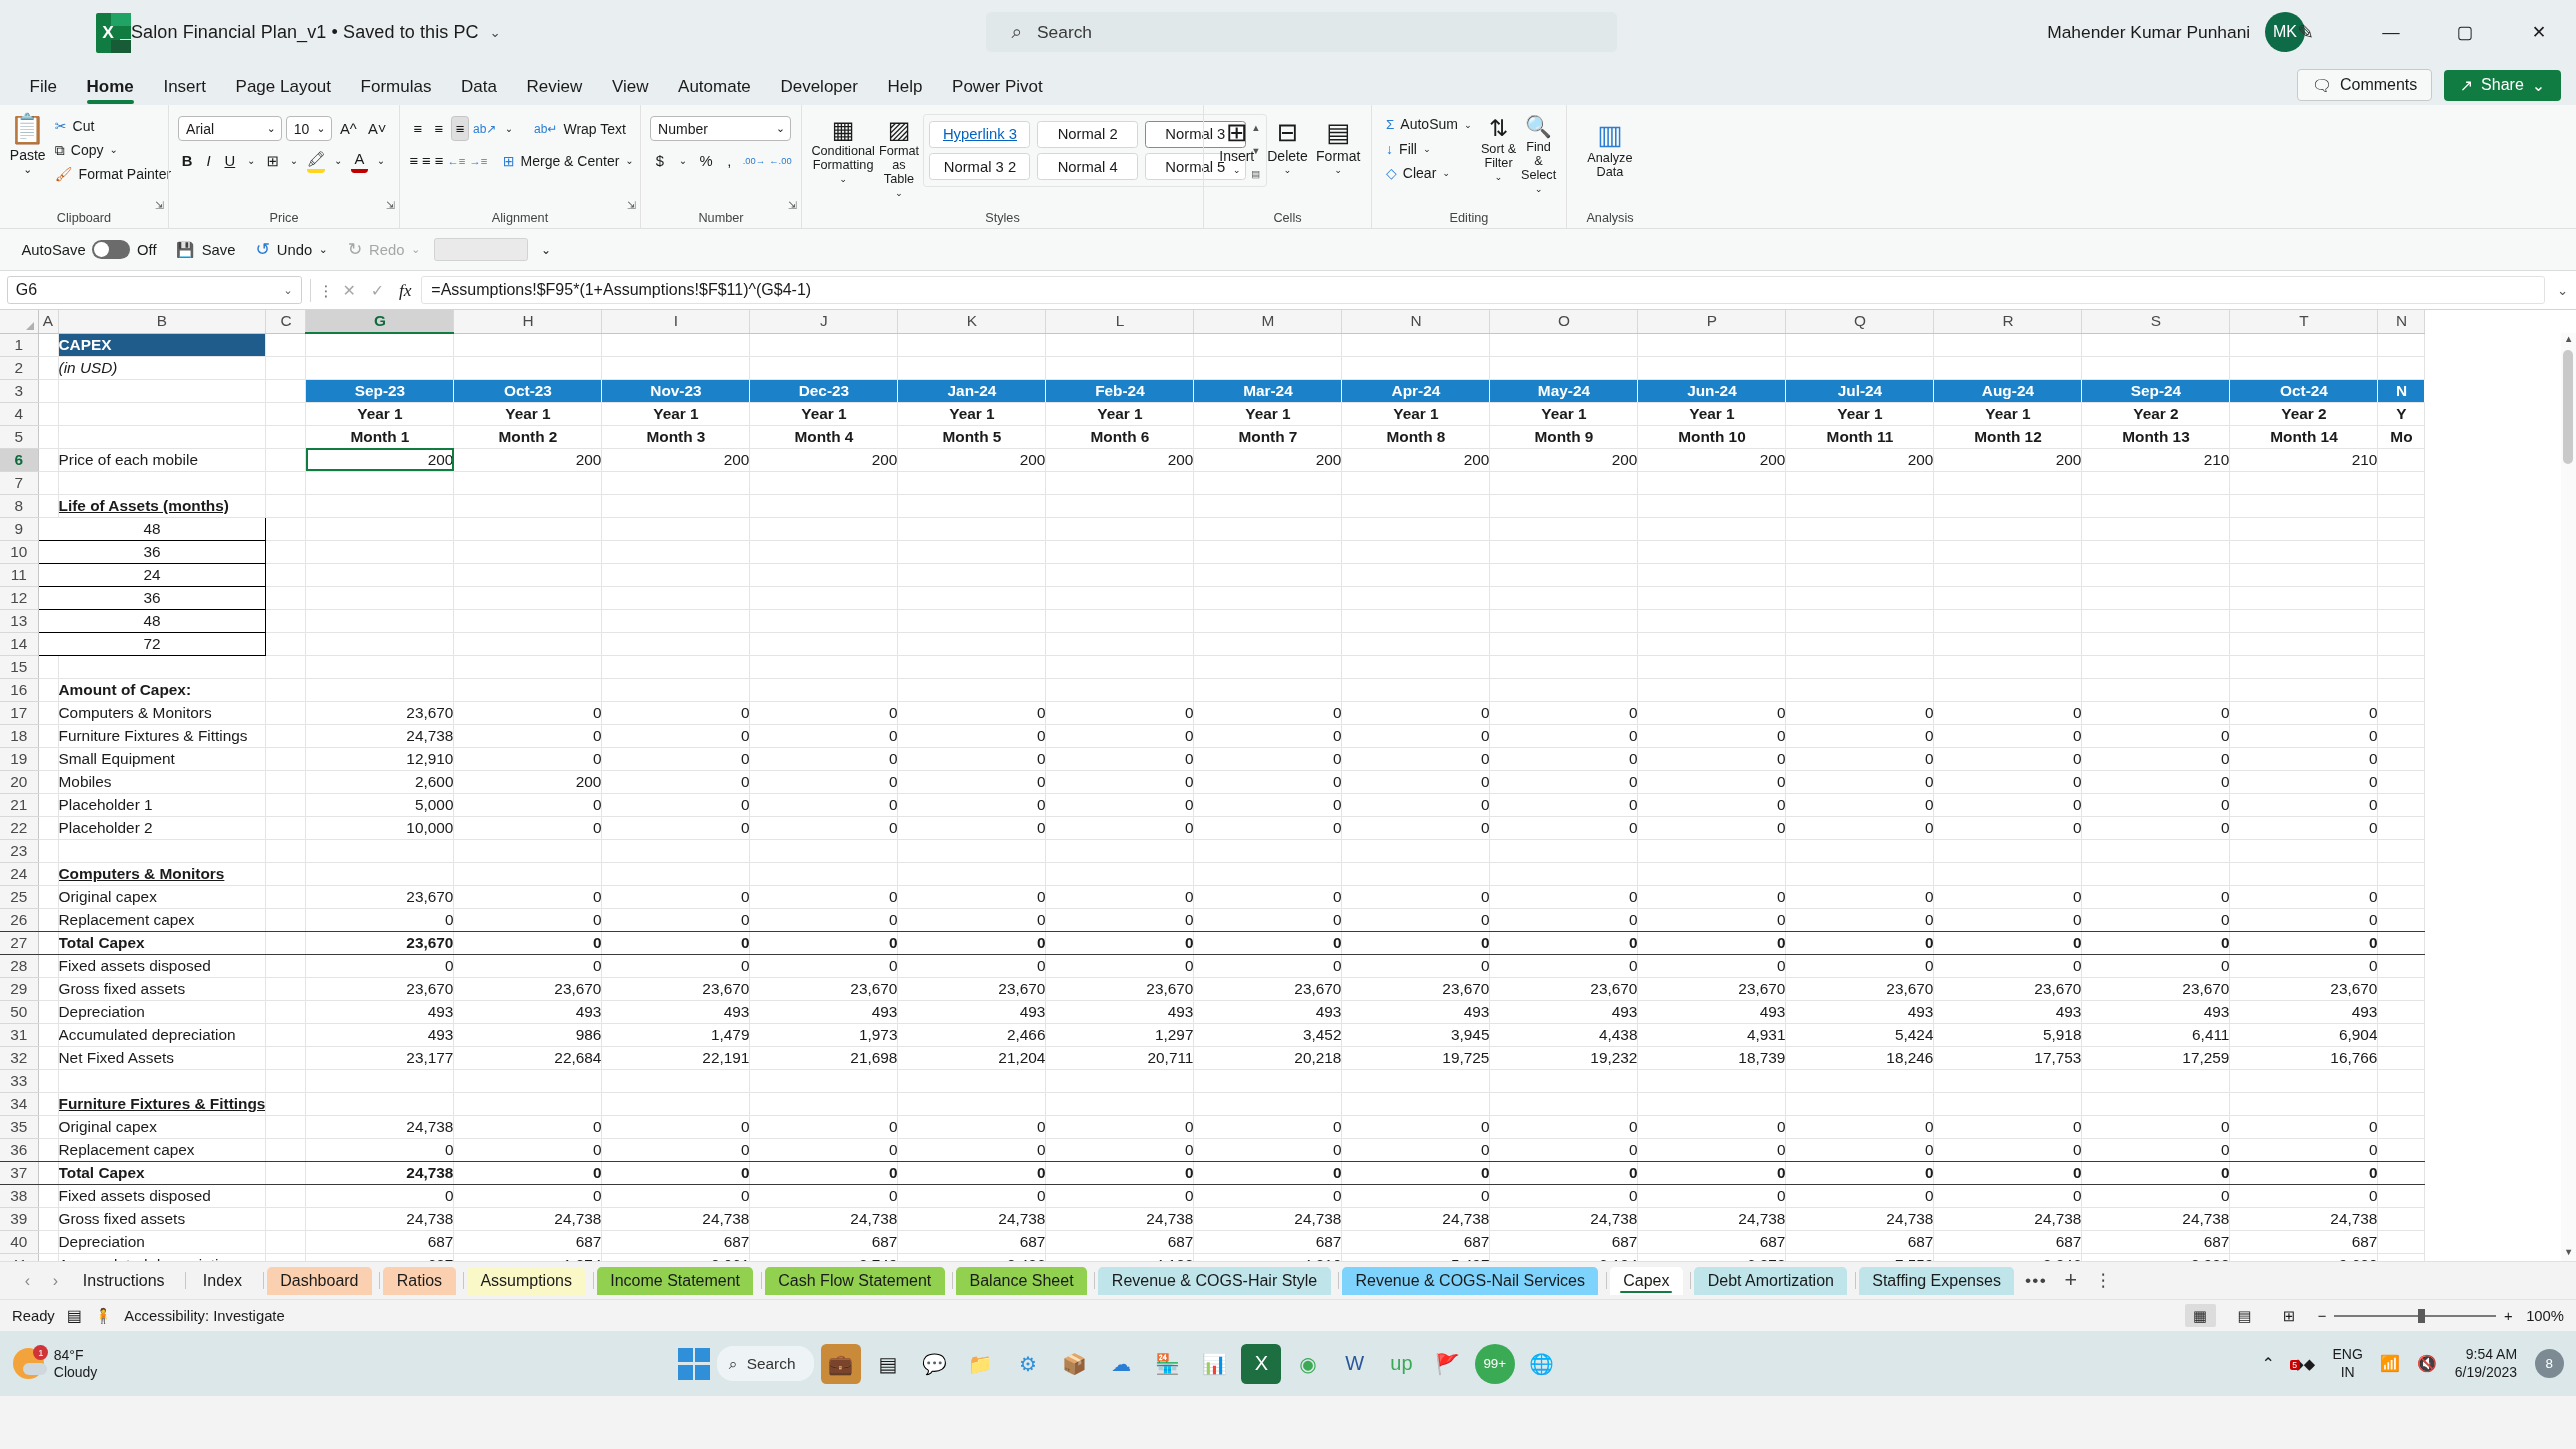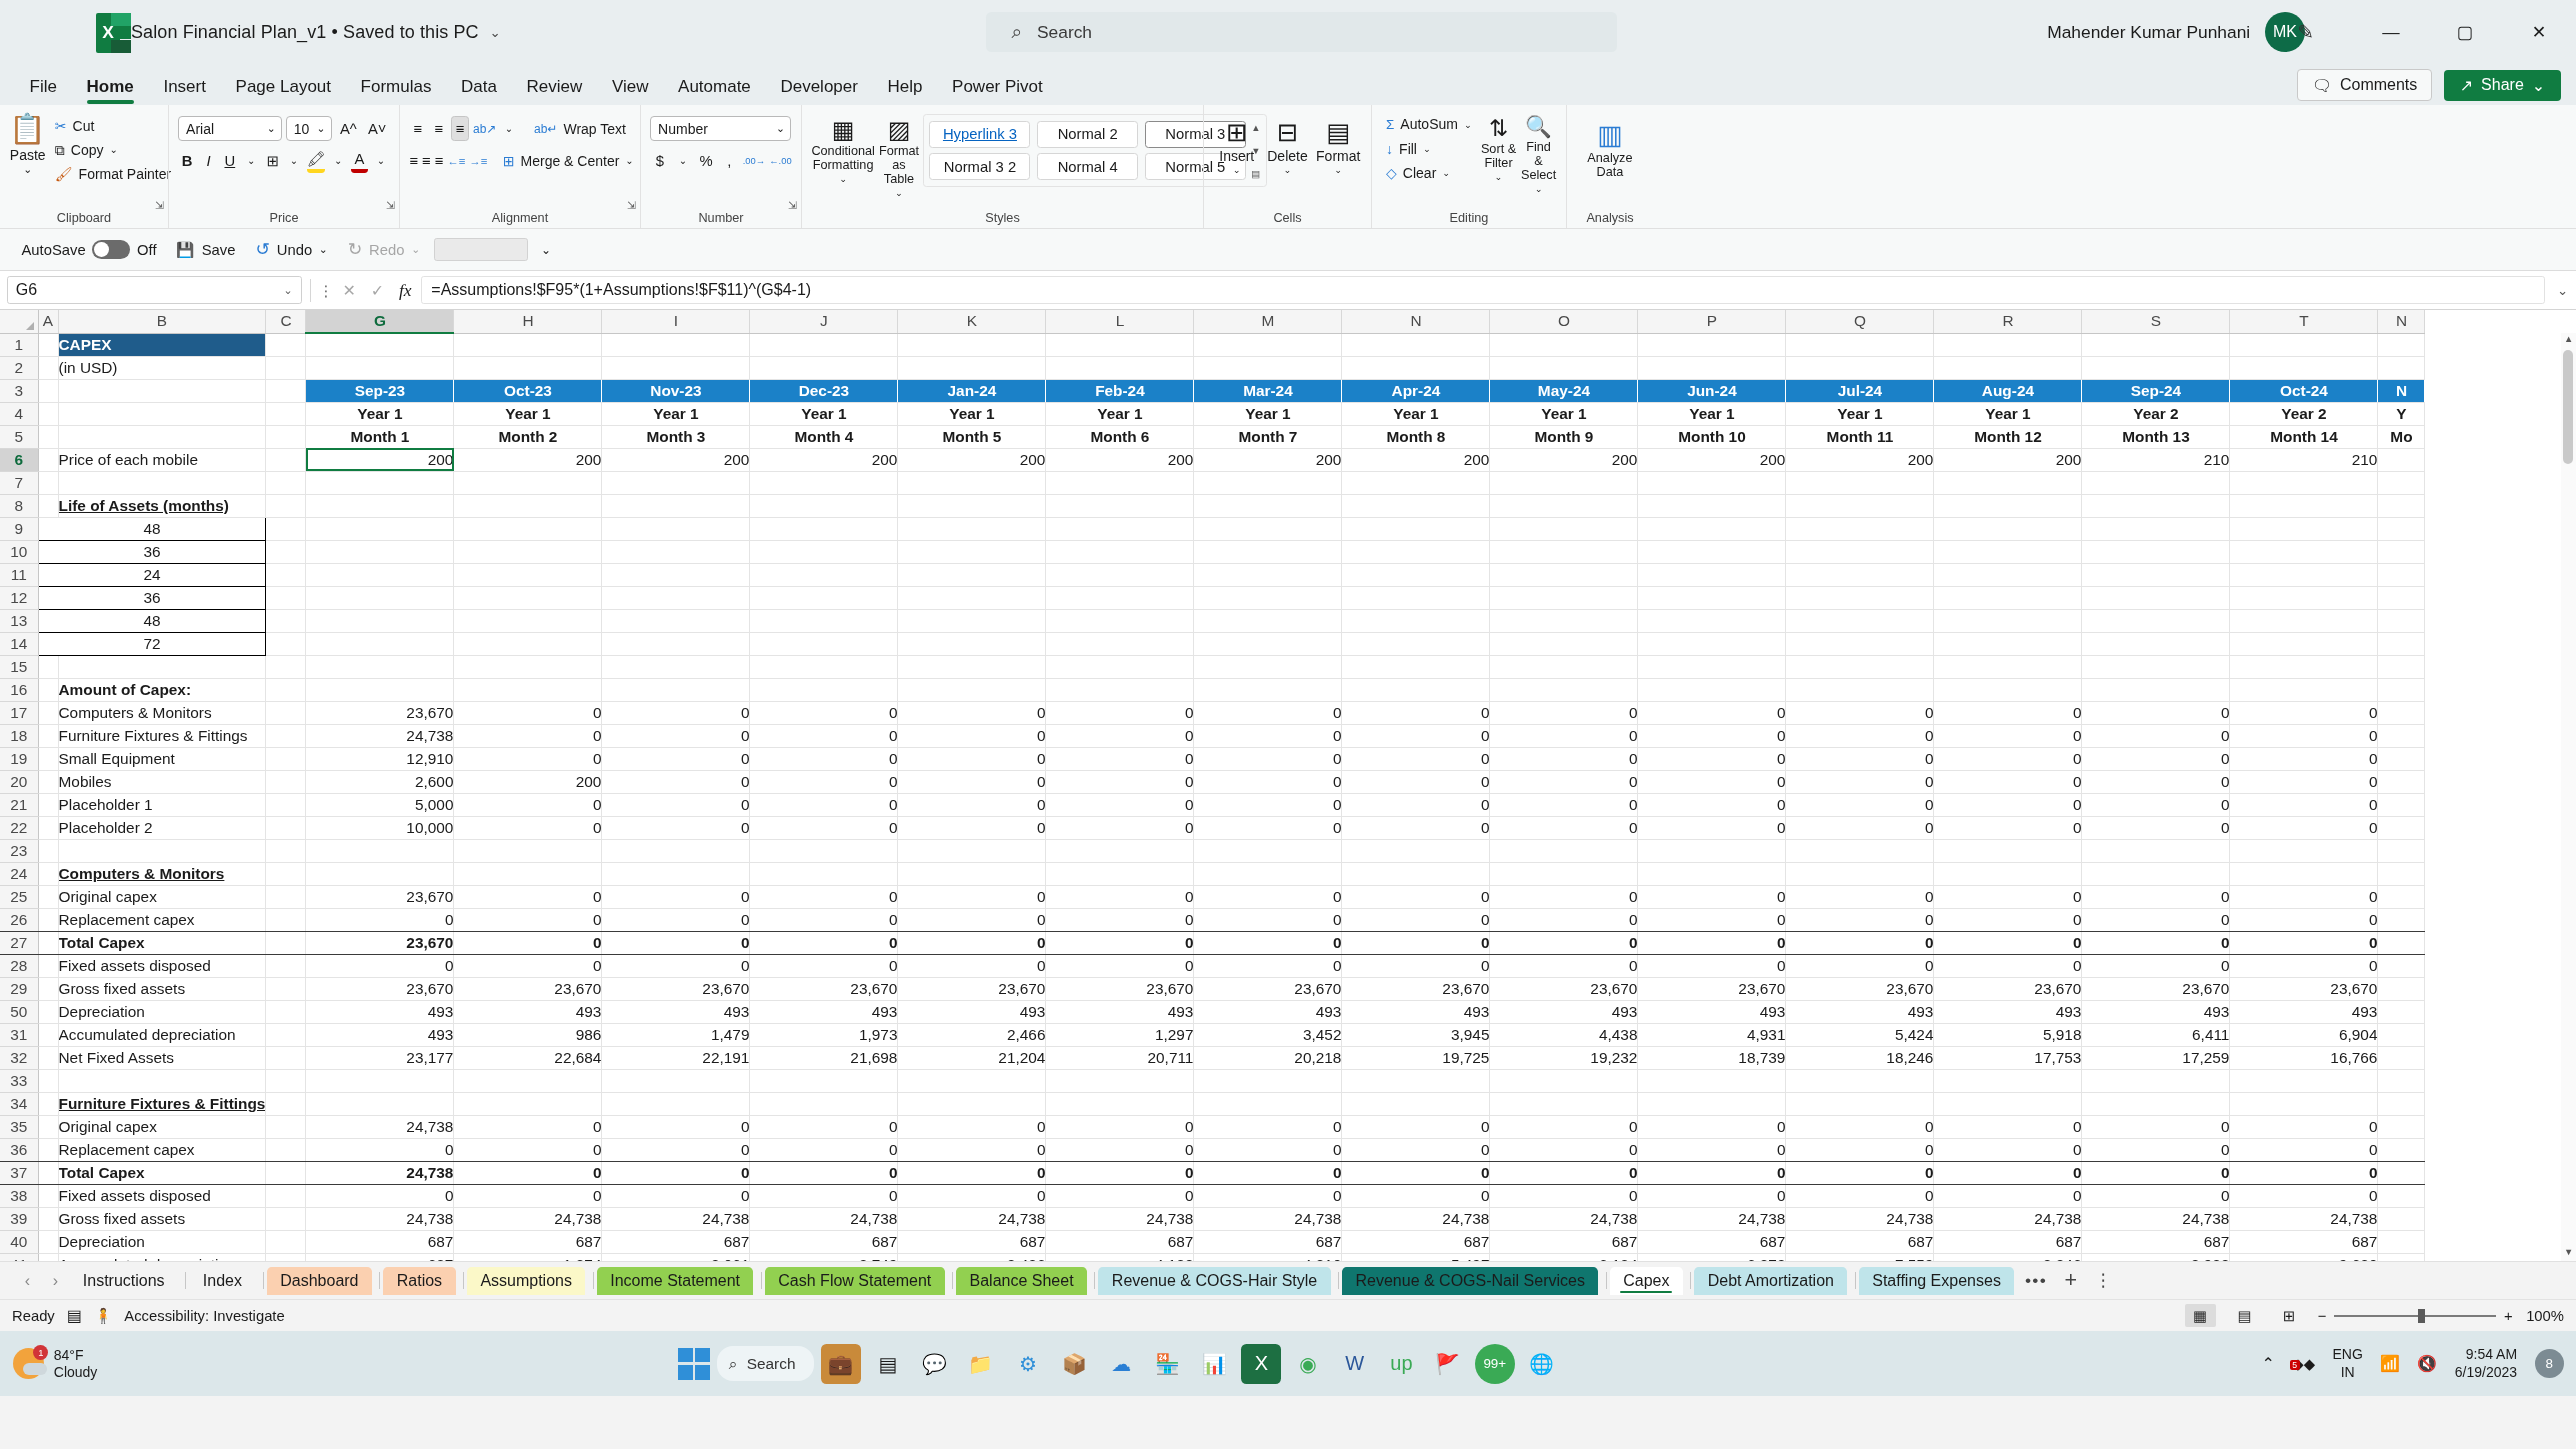--- a/index.html
+++ b/index.html
@@ -105,21 +105,21 @@
   .cell { height:23px; border-right:0.7px solid #e4e4e4; border-bottom:0.7px solid #e4e4e4;
      padding:0 4px; vertical-align:middle;}
   .corner { width:38px; height:23px; background:#f5f5f5; border-right:0.7px solid #c6c6c6;
      border-bottom:0.7px solid #c6c6c6; position:relative;}
   .corner:after{content:"";position:absolute;right:3.4px;bottom:2.7px;border-style:solid;
      border-width:0 0 8.7px 8.7px;border-color:transparent transparent #b0b0b0 transparent;}
   .num { text-align:right; padding-right:6.7px;}
   .b { font-weight:bold;}
   .u { text-decoration:underline;}
   .capex-title { background:#1f5c8b; color:#fff; font-weight:bold; font-size:20px; padding-left:6.7px;}
-  .inusd { font-size:14.8px; padding-left:6.7px;}
+  .inusd { font-style:italic; font-size:14.8px; padding-left:6.7px;}
   .monthhdr { background:#1b81c8; color:#fff; font-weight:bold; text-align:center;
      border-right:0.7px solid #fff;}
   .yrhdr { text-align:center; font-weight:bold;}
   .boxcell { border:0.7px solid #000; text-align:center;}
   .selcell { outline:2px solid #107c41; outline-offset:-2px;}
   .topline td { border-top:1px solid #3a3a3a;}
   .botline td { border-bottom:1px solid #3a3a3a;}
   .vsep { border-left:0.7px solid #9a9a9a;}
   .vscroll { position:absolute; right:0; top:23px; width:14.8px; bottom:0; background:#fafafa;}
   .vscroll .thumb { position:absolute; top:0; left:2px; width:10px; height:114px; background:#c9c9c9; border-radius:5.4px;}
@@ -1408,21 +1408,21 @@
   <div class="stab" style="background:#fbf8c8">Assumptions</div>
   <div class="tabdiv"></div>
   <div class="stab" style="background:#92d050">Income Statement</div>
   <div class="tabdiv"></div>
   <div class="stab" style="background:#92d050">Cash Flow Statement</div>
   <div class="tabdiv"></div>
   <div class="stab" style="background:#92d050">Balance Sheet</div>
   <div class="tabdiv"></div>
   <div class="stab" style="background:#bfe4ea">Revenue &amp; COGS-Hair Style</div>
   <div class="tabdiv"></div>
-  <div class="stab" style="background:#0f766e">Revenue &amp; COGS-Nail Services</div>
+  <div class="stab" style="background:#7dd3fc">Revenue &amp; COGS-Nail Services</div>
   <div class="tabdiv"></div>
   <div class="stab active">Capex</div>
   <div class="tabdiv"></div>
   <div class="stab" style="background:#bfe4ea">Debt Amortization</div>
   <div class="tabdiv"></div>
   <div class="stab" style="background:#bfe4ea">Staffing Expenses</div>
   <div class="tabdots">•••</div>
   <div class="tabplus">+</div>
   <div class="tabdots">⋮</div>
 </div>

